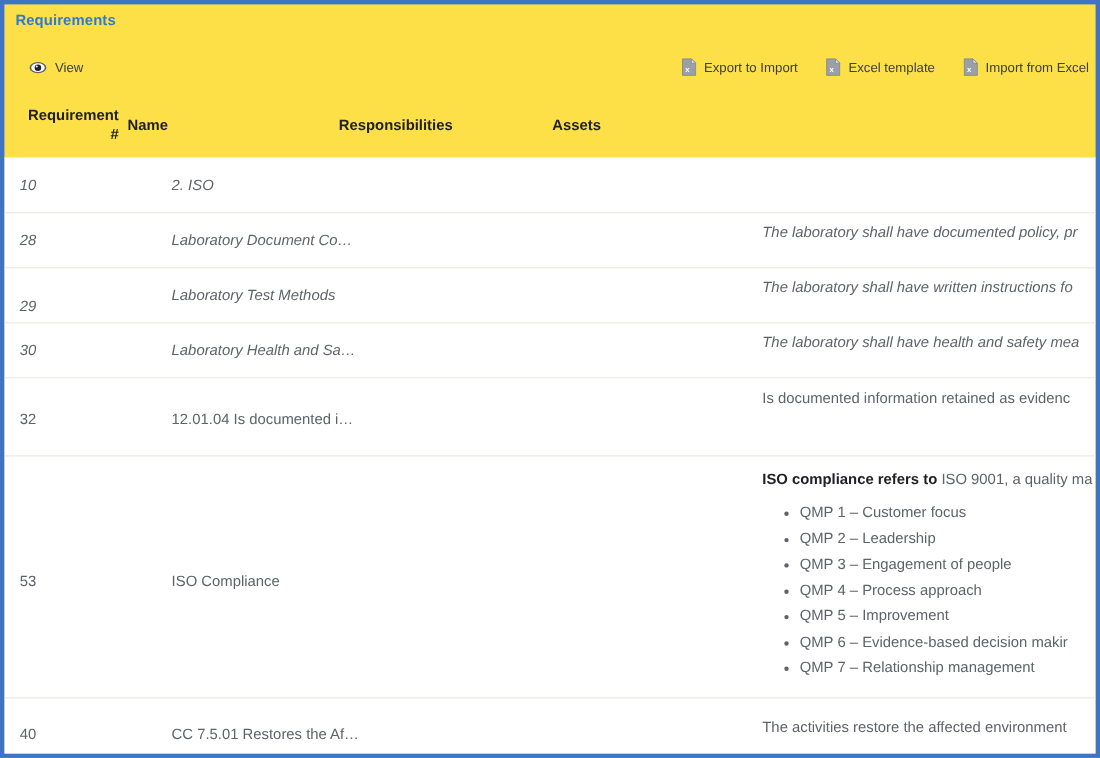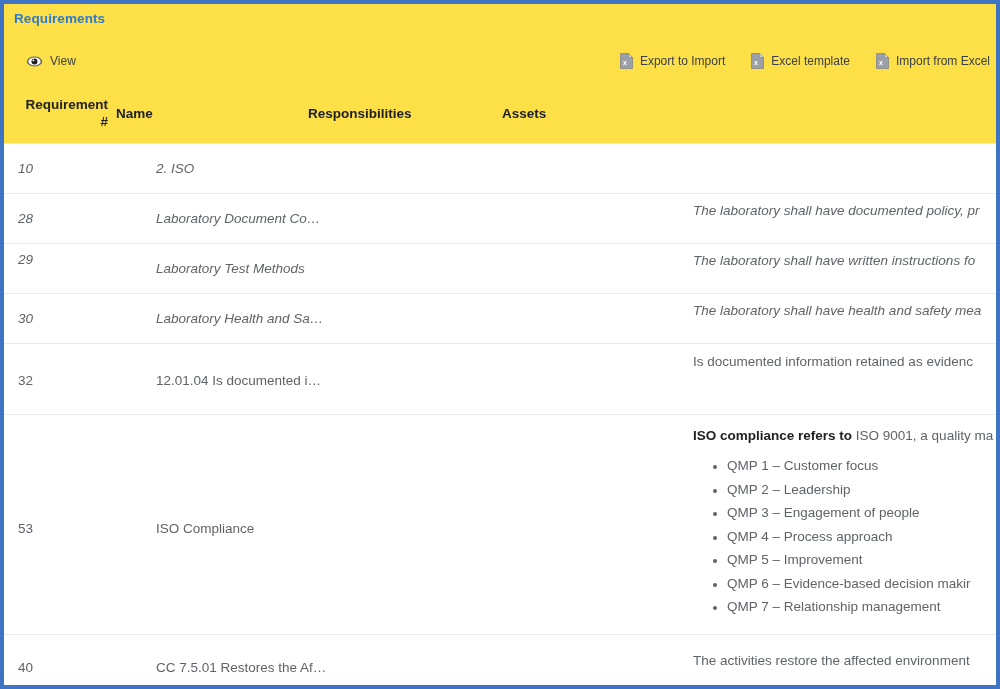--- a/index.html
+++ b/index.html
@@ -255,21 +255,21 @@
 
     <div class="row row-h49">
       <div class="cell cell-num c-reqnum" style="top:15px">28</div>
       <div class="cell cell-name c-name" style="top:15px">Laboratory Document Co…</div>
       <div class="cell c-resp" style="top:15px"></div>
       <div class="cell c-asset" style="top:15px"></div>
       <div class="cell cell-desc" style="top:7px">The laboratory shall have documented policy, pr</div>
     </div>
 
     <div class="row row-h49">
-      <div class="cell cell-num c-reqnum" style="top:6px">29</div>
+      <div class="cell cell-num c-reqnum" style="top:25px">29</div>
       <div class="cell cell-name c-name" style="top:15px">Laboratory Test Methods</div>
       <div class="cell c-resp" style="top:15px"></div>
       <div class="cell c-asset" style="top:15px"></div>
       <div class="cell cell-desc" style="top:7px">The laboratory shall have written instructions fo</div>
     </div>
 
     <div class="row row-h49">
       <div class="cell cell-num c-reqnum" style="top:15px">30</div>
       <div class="cell cell-name c-name" style="top:15px">Laboratory Health and Sa…</div>
       <div class="cell c-resp" style="top:15px"></div>

